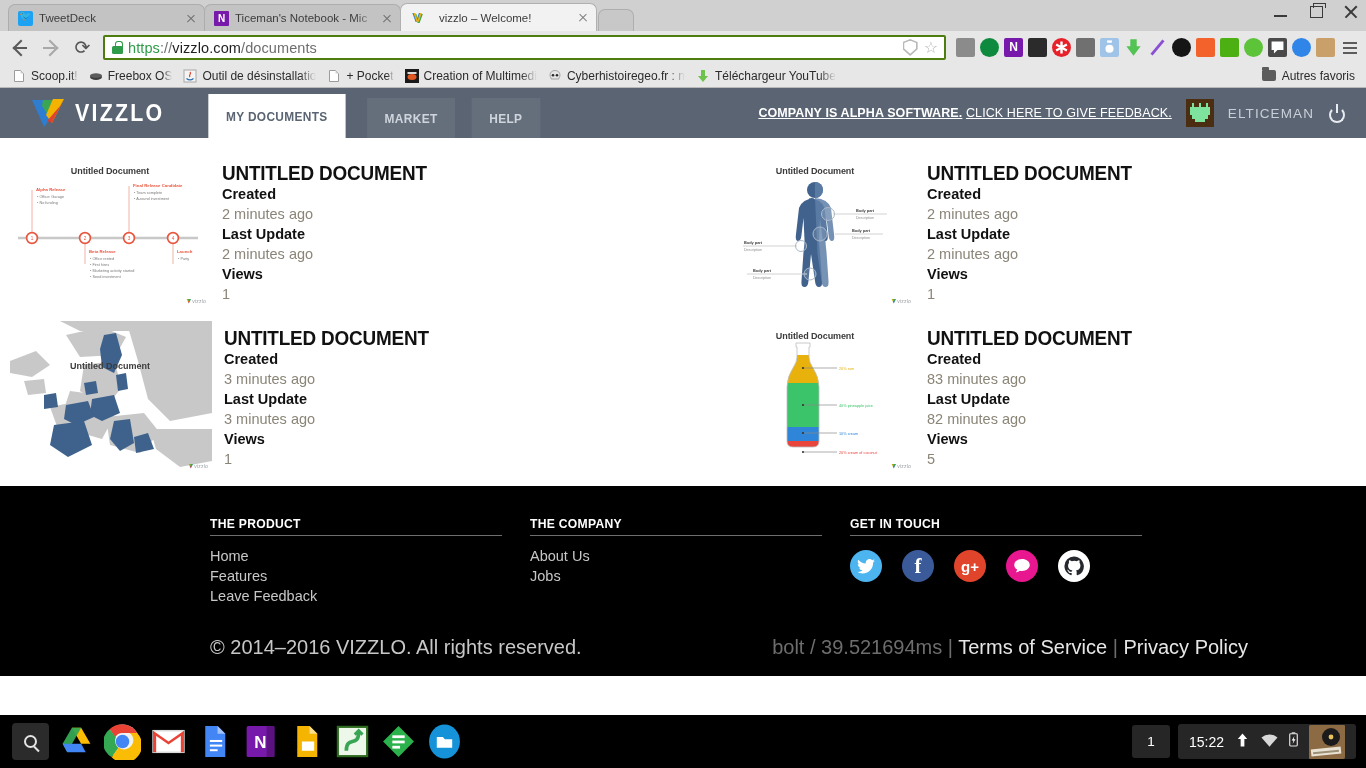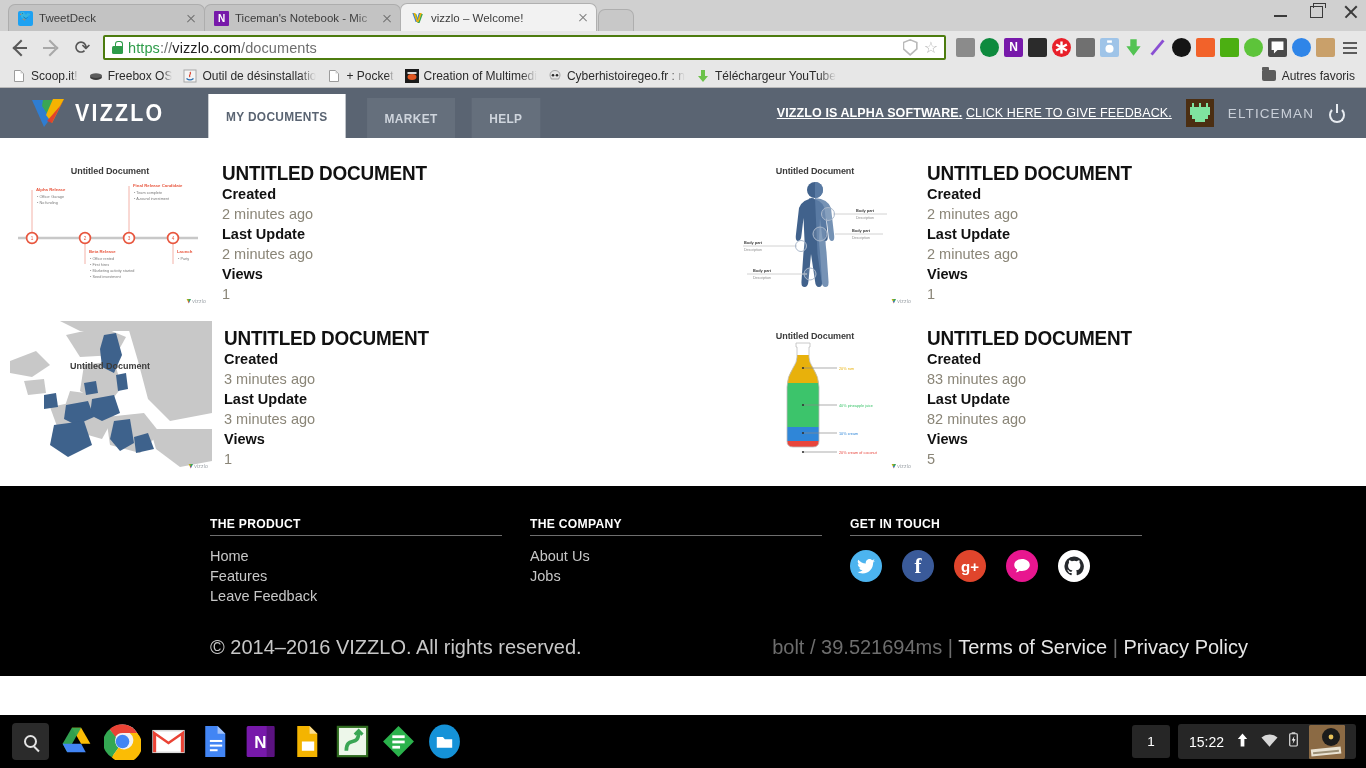--- a/index.html
+++ b/index.html
@@ -19,21 +19,21 @@
     display:flex; align-items:flex-end; padding-left:8px; position:relative;
   }
   .tab {
     height:27px; width:197px; display:flex; align-items:center;
     padding:0 6px 0 9px; font-size:11.5px; color:#3c3c3c;
     background:#c3c3c3;
     border-radius:7px 7px 0 0;
     position:relative; margin-right:-1px;
     border:1px solid #adadad; border-bottom:none;
   }
-  .tab.active { background:#f2f2f2; border-color:#b0b0b0; z-index:3; height:28px; }
+  .tab.active { background:#f2f2f2; border-color:#b0b0b0; z-index:3; height:28px;gap:8px; }
   .tab .fav { width:15px; height:15px; flex:0 0 15px; margin-right:6px; position:relative; }
   .tab .tab-title {
     flex:1; white-space:nowrap; overflow:hidden;
     -webkit-mask-image:linear-gradient(to right,#000 82%,transparent 100%);
     mask-image:linear-gradient(to right,#000 82%,transparent 100%);
   }
   .tab .tab-x { width:14px; height:14px; flex:0 0 14px; position:relative; opacity:.65; }
   .tab .tab-x::before,.tab .tab-x::after{
     content:""; position:absolute; left:2px; top:6.5px; width:10px; height:1.4px; background:#444;
   }
@@ -337,21 +337,21 @@
       </div>
 
       <div class="vz-nav">
         <div class="vz-tab active">MY DOCUMENTS</div>
         <div class="vz-tab">MARKET</div>
         <div class="vz-tab">HELP</div>
       </div>
 
       <div class="vz-right">
         <div class="alpha">
-          <b>VIZZLO IS ALPHA SOFTWARE.</b>
+          <b>COMPANY IS ALPHA SOFTWARE.</b>
           <a href="#">CLICK HERE TO GIVE FEEDBACK.</a>
         </div>
         <span class="avatar">
           <svg width="28" height="28" viewBox="0 0 14 14" aria-hidden="true">
             <rect width="14" height="14" fill="#4b2e12"></rect>
             <rect x="3" y="2" width="1" height="2" fill="#7fe3a0"></rect>
             <rect x="6.5" y="2" width="1" height="2" fill="#7fe3a0"></rect>
             <rect x="10" y="2" width="1" height="2" fill="#7fe3a0"></rect>
             <rect x="2" y="4" width="10" height="4" fill="#7fe3a0"></rect>
             <rect x="3" y="8" width="8" height="2" fill="#7fe3a0"></rect>

